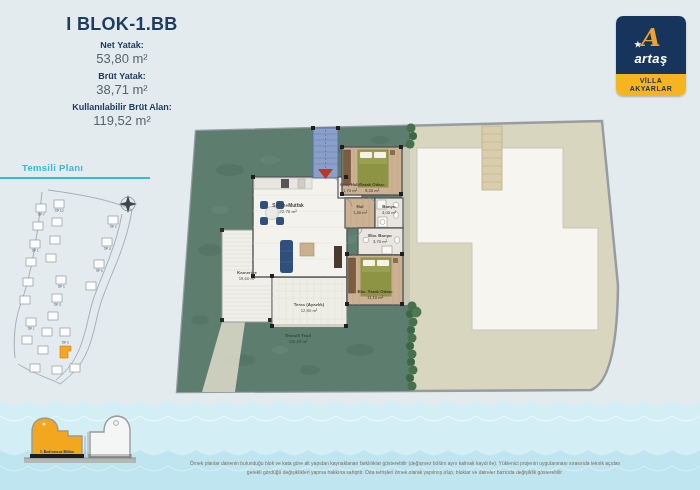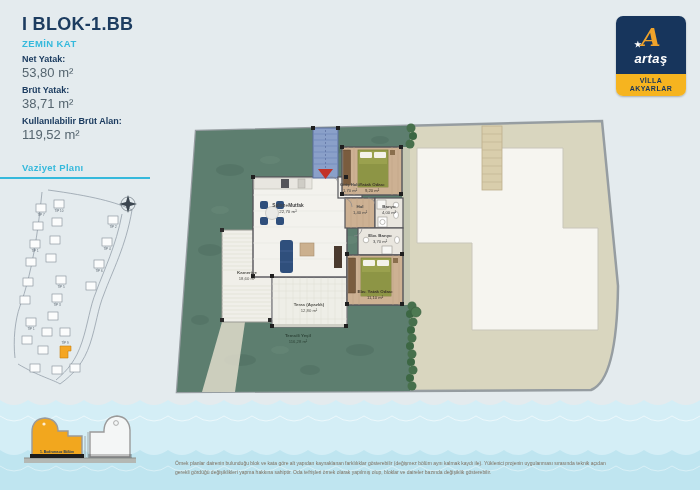--- a/index.html
+++ b/index.html
@@ -1,17 +1,17 @@
 <!DOCTYPE html>
 <html><head>
 <meta charset="utf-8">
 <style>
   html,body{margin:0;padding:0;}
   body{font-family:"Liberation Sans",sans-serif;}
-  .page{position:relative;width:700px;height:490px;background:#e4ebee;overflow:hidden;}
+  .page{position:relative;width:700px;height:490px;background:#e4ebee;overflow:hidden;text-align:center;}
   .abs{position:absolute;}
   
   .hdr{left:22px;top:14px;width:200px;color:#1c3c60;}
   .hdr-title{font-size:18px;font-weight:bold;letter-spacing:.3px;}
   .hdr-floor{font-size:9.5px;font-weight:bold;color:#35b9dc;margin-top:3px;letter-spacing:.4px;}
   .area-row{margin-top:5px;}
   .area-label{font-size:9px;font-weight:bold;color:#1c3c60;}
   .area-value{font-size:13px;color:#55656f;margin-top:1px;}
   
   .vz-title{left:22px;top:162px;font-size:9.5px;font-weight:bold;color:#35b9dc;letter-spacing:.3px;}
@@ -36,21 +36,20 @@
   <svg class="abs" style="left:0;top:392px" width="700" height="98" viewBox="0 0 700 98">
     <rect x="0" y="0" width="700" height="98" fill="#bfe5f0"></rect>
     <path fill="#d4eef6" d="M0,0 H700 V58 q-14,10 -28,0 q-14,10 -28,0 q-14,10 -28,0 q-14,10 -28,0 q-14,10 -28,0 q-14,10 -28,0 q-14,10 -28,0 q-14,10 -28,0 q-14,10 -28,0 q-14,10 -28,0 q-14,10 -28,0 q-14,10 -28,0 q-14,10 -28,0 q-14,10 -28,0 q-14,10 -28,0 q-14,10 -28,0 q-14,10 -28,0 q-14,10 -28,0 q-14,10 -28,0 q-14,10 -28,0 q-14,10 -28,0 q-14,10 -28,0 q-14,10 -28,0 q-14,10 -28,0 q-14,10 -28,0 Z"></path>
     <path fill="#e4ebee" d="M0,0 H700 V8 q-14,10 -28,0 q-14,10 -28,0 q-14,10 -28,0 q-14,10 -28,0 q-14,10 -28,0 q-14,10 -28,0 q-14,10 -28,0 q-14,10 -28,0 q-14,10 -28,0 q-14,10 -28,0 q-14,10 -28,0 q-14,10 -28,0 q-14,10 -28,0 q-14,10 -28,0 q-14,10 -28,0 q-14,10 -28,0 q-14,10 -28,0 q-14,10 -28,0 q-14,10 -28,0 q-14,10 -28,0 q-14,10 -28,0 q-14,10 -28,0 q-14,10 -28,0 q-14,10 -28,0 q-14,10 -28,0 Z"></path>
     <path fill="none" stroke="#ffffff" stroke-opacity=".55" stroke-width="1" d="M700,24 q-14,10 -28,0 q-14,10 -28,0 q-14,10 -28,0 q-14,10 -28,0 q-14,10 -28,0 q-14,10 -28,0 q-14,10 -28,0 q-14,10 -28,0 q-14,10 -28,0 q-14,10 -28,0 q-14,10 -28,0 q-14,10 -28,0 q-14,10 -28,0 q-14,10 -28,0 q-14,10 -28,0 q-14,10 -28,0 q-14,10 -28,0 q-14,10 -28,0 q-14,10 -28,0 q-14,10 -28,0 q-14,10 -28,0 q-14,10 -28,0 q-14,10 -28,0 q-14,10 -28,0 q-14,10 -28,0"></path>
     <path fill="none" stroke="#ffffff" stroke-opacity=".4" stroke-width="1" d="M700,74 q-14,10 -28,0 q-14,10 -28,0 q-14,10 -28,0 q-14,10 -28,0 q-14,10 -28,0 q-14,10 -28,0 q-14,10 -28,0 q-14,10 -28,0 q-14,10 -28,0 q-14,10 -28,0 q-14,10 -28,0 q-14,10 -28,0 q-14,10 -28,0 q-14,10 -28,0 q-14,10 -28,0 q-14,10 -28,0 q-14,10 -28,0 q-14,10 -28,0 q-14,10 -28,0 q-14,10 -28,0 q-14,10 -28,0 q-14,10 -28,0 q-14,10 -28,0 q-14,10 -28,0 q-14,10 -28,0"></path>
   </svg>
 
   <div class="abs hdr">
     <div class="hdr-title">I BLOK-1.BB</div>
-    <div class="hdr-floor">ZEMİN KAT</div>
     <div class="area-row">
       <div class="area-label">Net Yatak:</div>
       <div class="area-value">53,80 m²</div>
     </div>
     <div class="area-row">
       <div class="area-label">Brüt Yatak:</div>
       <div class="area-value">38,71 m²</div>
     </div>
     <div class="area-row">
       <div class="area-label">Kullanılabilir Brüt Alan:</div>
@@ -62,21 +61,21 @@
     <div class="logo-top">
       <div class="logo-a"><span>A</span><span class="logo-star">★</span></div>
       <div class="logo-brand">artaş</div>
     </div>
     <div class="logo-band">
       <div>VİLLA</div>
       <div>AKYARLAR</div>
     </div>
   </div>
 
-  <div class="abs vz-title">Vaziyet Planı</div>
+  <div class="abs vz-title">Temsili Planı</div>
   <div class="abs vz-rule"></div>
 
   <svg class="abs" style="left:8px;top:188px" width="140" height="200" viewBox="0 0 140 200">
     <g stroke="#8a95a0" stroke-width=".7" fill="none">
       <path d="M34,4 C30,44 24,86 12,118 C7,132 5,152 7,170"></path>
       <path d="M40,2 C84,8 108,14 124,22"></path>
       <path d="M124,22 C118,58 104,84 96,106 C90,120 88,138 82,156 C76,174 66,186 52,196"></path>
       <path d="M114,26 C108,58 96,82 88,104 C82,118 80,136 74,154 C68,172 60,182 48,192"></path>
       <path d="M10,176 C30,188 46,192 52,196"></path>
     </g>

